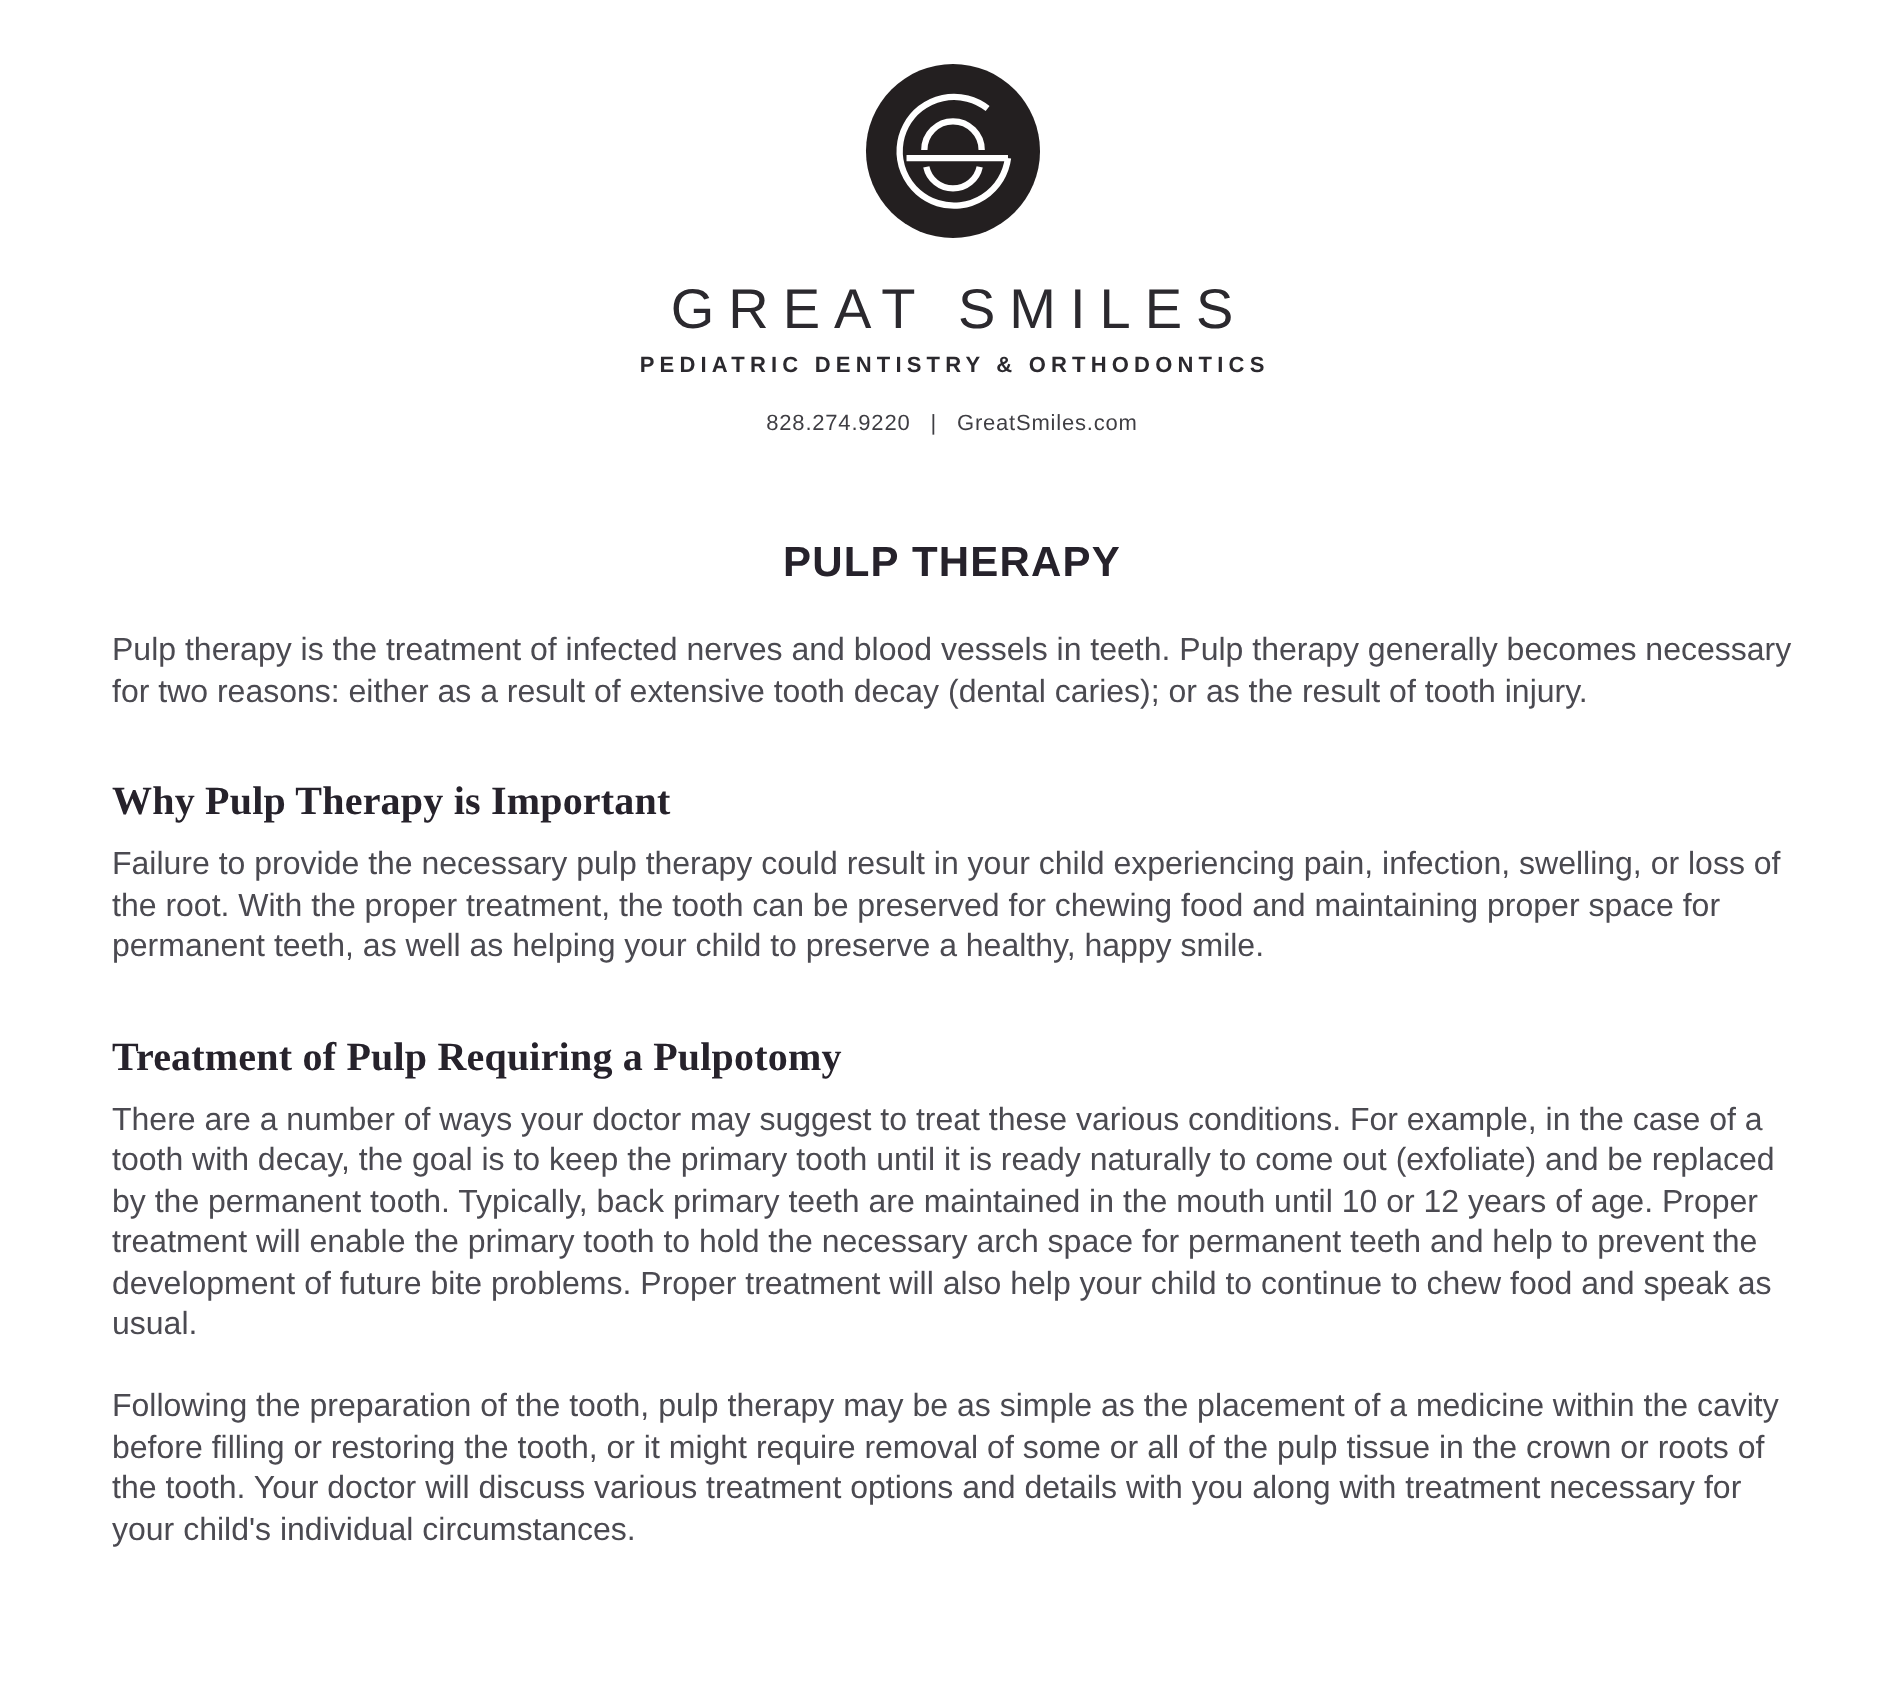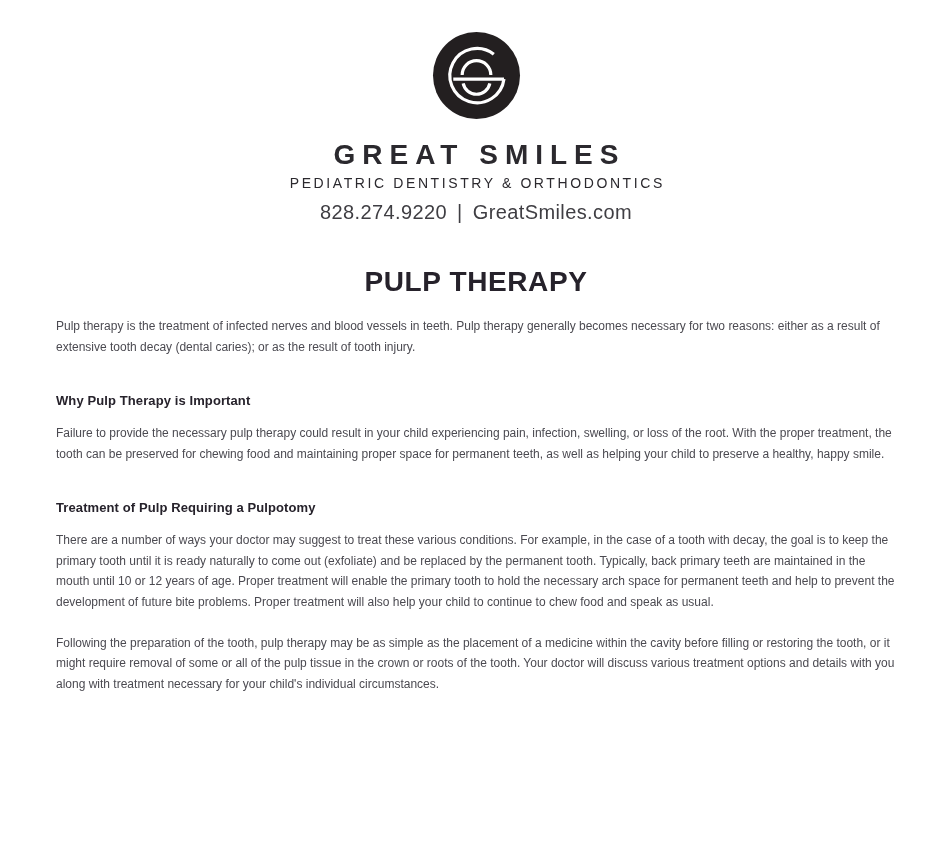--- a/index.html
+++ b/index.html
@@ -28,73 +28,74 @@
   .brand-logo {
     display: block;
     margin: 0 auto;
     width: 89px;
     height: 89px;
   }
   .brand-name {
     margin-top: 21px;
     line-height: 28px;
     font-size: 28px;
-    font-weight: 700;
+    font-weight: 400;
     letter-spacing: 7px;
     color: #2b292e;
     text-indent: 7px; 
   }
   .brand-tagline {
     margin-top: 9px;
     line-height: 11px;
-    font-size: 14px;
-    font-weight: 400;
+    font-size: 11px;
+    font-weight: 700;
     letter-spacing: 2.6px;
     color: #2b292e;
     text-indent: 2.6px;
   }
   .brand-contact {
     margin-top: 15px;
     line-height: 16px;
-    font-size: 20px;
+    font-size: 11px;
     font-weight: 400;
     letter-spacing: 0.4px;
     color: #3f3e43;
   }
   .brand-contact .sep {
     display: inline-block;
     margin: 0 10px;
     color: #3f3e43;
   }
 
   
   .content {
     margin: 0 56px;
     width: 840px;
   }
   .page-title {
     margin: 51px 0 23px 0;
     text-align: center;
-    font-size: 28px;
+    font-size: 21px;
     line-height: 22px;
     font-weight: 700;
     letter-spacing: 0.6px;
     color: #26222b;
   }
   .section-heading {
     margin: 36px 0 14px 0;
-    font-size: 13px;
+    font-size: 20px;
     line-height: 16px;
     font-weight: 700;
     letter-spacing: 0.1px;
     color: #26222b;
+    font-family: Liberation Serif, serif;
   }
   .body-paragraph {
     margin: 0 0 20.5px 0;
-    font-size: 12px;
+    font-size: 16px;
     line-height: 20.5px;
     font-weight: 400;
     color: #4b4a51;
   }
 </style>
 </head>
 <body>
 
 <div class="page">
 

